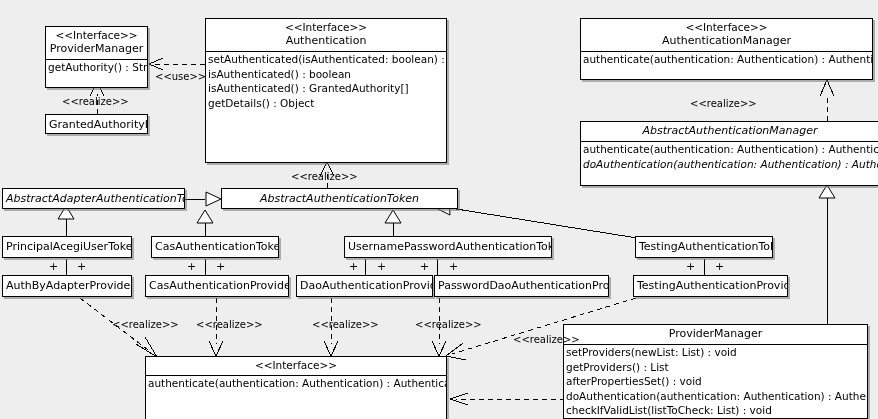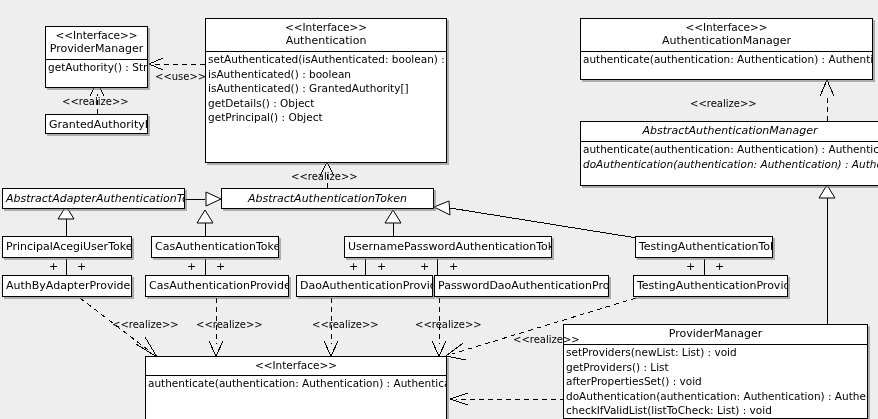--- a/index.html
+++ b/index.html
@@ -222,21 +222,20 @@
   <div class="uml-box" style="left:205px; top:2px; width:242px; height:145px;">
     <div class="hdr">
       <span class="stereo">&lt;&lt;Interface&gt;&gt;</span>
       <span class="cname">Authentication</span>
     </div>
     <div class="members">
       <span class="member">setAuthenticated(isAuthenticated: boolean) : void</span>
       <span class="member">isAuthenticated() : boolean</span>
       <span class="member">isAuthenticated() : GrantedAuthority[]</span>
       <span class="member">getDetails() : Object</span>
-      <span class="member">getPrincipal() : Object</span>
     </div>
   </div>
 
   <div class="uml-box" style="left:580px; top:2px; width:293px; height:62px;">
     <div class="hdr">
       <span class="stereo">&lt;&lt;Interface&gt;&gt;</span>
       <span class="cname">AuthenticationManager</span>
     </div>
     <div class="members">
       <span class="member">authenticate(authentication: Authentication) : Authentication</span>
@@ -250,21 +249,21 @@
     <div class="members">
       <span class="member">authenticate(authentication: Authentication) : Authentication</span>
       <span class="member abstract">doAuthentication(authentication: Authentication) : Authentication</span>
     </div>
   </div>
 
   <div class="simple-box" style="left:2px; top:172px; width:183px; height:21px;">
     <span class="cname abstract">AbstractAdapterAuthenticationToken</span>
   </div>
 
-  <div class="simple-box" style="left:221px; top:172px; width:213px; height:21px;">
+  <div class="simple-box" style="left:221px; top:172px; width:237px; height:21px;">
     <span class="cname abstract">AbstractAuthenticationToken</span>
   </div>
 
   <div class="simple-box" style="left:2px; top:220px; width:130px; height:22px;">
     <span class="cname">PrincipalAcegiUserToken</span>
   </div>
 
   <div class="simple-box" style="left:151px; top:220px; width:128px; height:22px;">
     <span class="cname">CasAuthenticationToken</span>
   </div>

